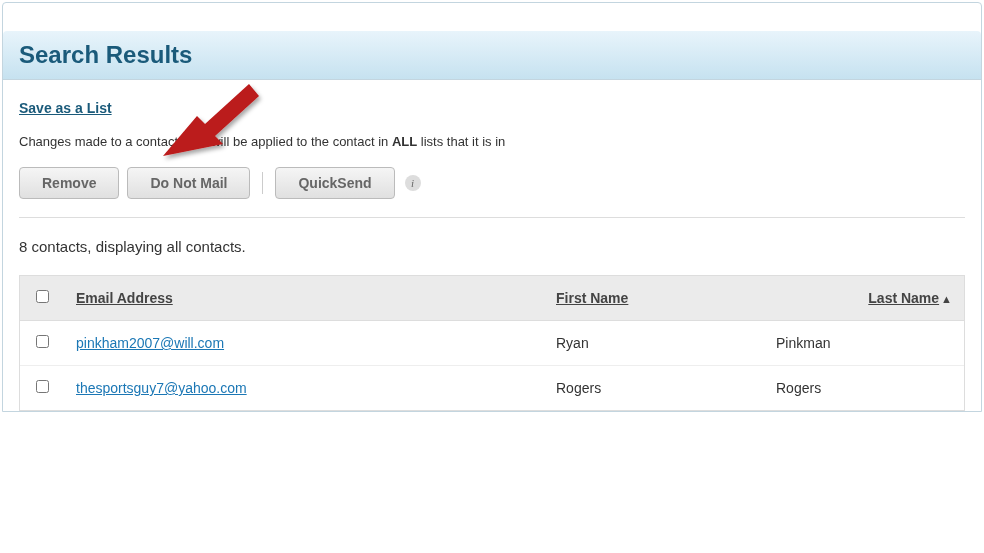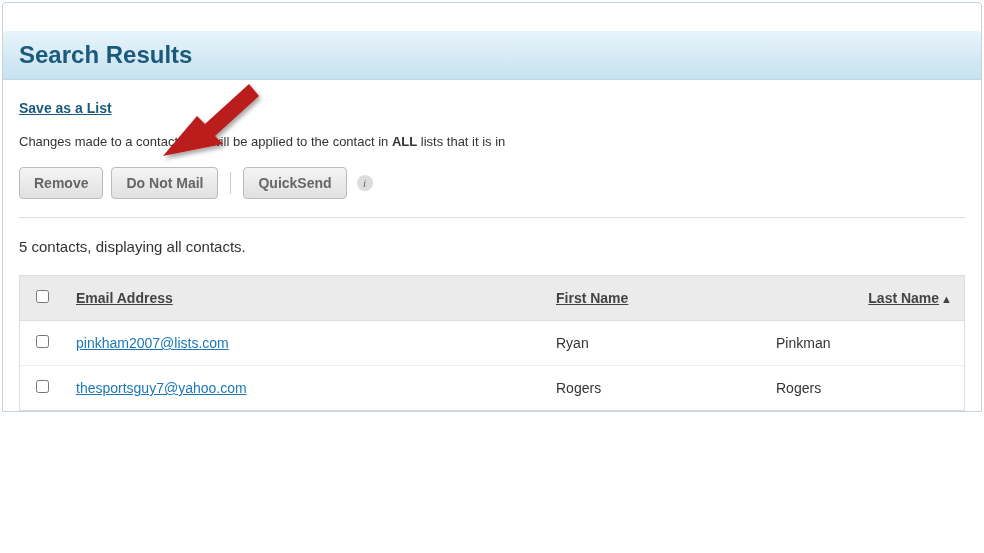--- a/index.html
+++ b/index.html
@@ -52,21 +52,21 @@
     .info-text b { font-weight: bold; }
     .toolbar {
       margin-top: 18px;
       display: flex;
       align-items: center;
       gap: 8px;
       padding-bottom: 18px;
       border-bottom: 1px solid #ddd;
     }
     .btn {
-      padding: 7px 14px;
+      padding: 7px 22px;
       background: linear-gradient(to bottom, #f5f5f5, #e0e0e0);
       border: 1px solid #bbb;
       border-radius: 4px;
       color: #666;
       font-weight: bold;
       font-size: 14px;
       cursor: pointer;
     }
     .toolbar-sep {
       width: 1px;
@@ -169,38 +169,38 @@
     </p>
 
     <div class="toolbar">
       <button class="btn">Remove</button>
       <button class="btn">Do Not Mail</button>
       <span class="toolbar-sep"></span>
       <button class="btn">QuickSend</button>
       <span class="info-icon">i</span>
     </div>
 
-    <p class="count-text">5 contacts, displaying all contacts.</p>
+    <p class="count-text">8 contacts, displaying all contacts.</p>
 
     <div class="table-wrap">
       <table>
         <thead>
           <tr>
             <th class="cb">
               <input type="checkbox" style="">
             </th>
             <th><span>Email Address</span></th>
             <th class="col-fn"><span>First Name</span></th>
             <th class="col-ln"><span>Last Name</span><span class="sort-ind">▲</span></th>
           </tr>
         </thead>
         <tbody id="rows">
             <tr>
               <td class="cb"><input type="checkbox" style=""></td>
-              <td><a class="email-link">pinkham2007@lists.com</a></td>
+              <td><a class="email-link">pinkham2007@will.com</a></td>
               <td>Ryan</td>
               <td>Pinkman</td>
             </tr>
             <tr>
               <td class="cb"><input type="checkbox" style=""></td>
               <td><a class="email-link">thesportsguy7@yahoo.com</a></td>
               <td>Rogers</td>
               <td>Rogers</td>
             </tr>
           </tbody>

